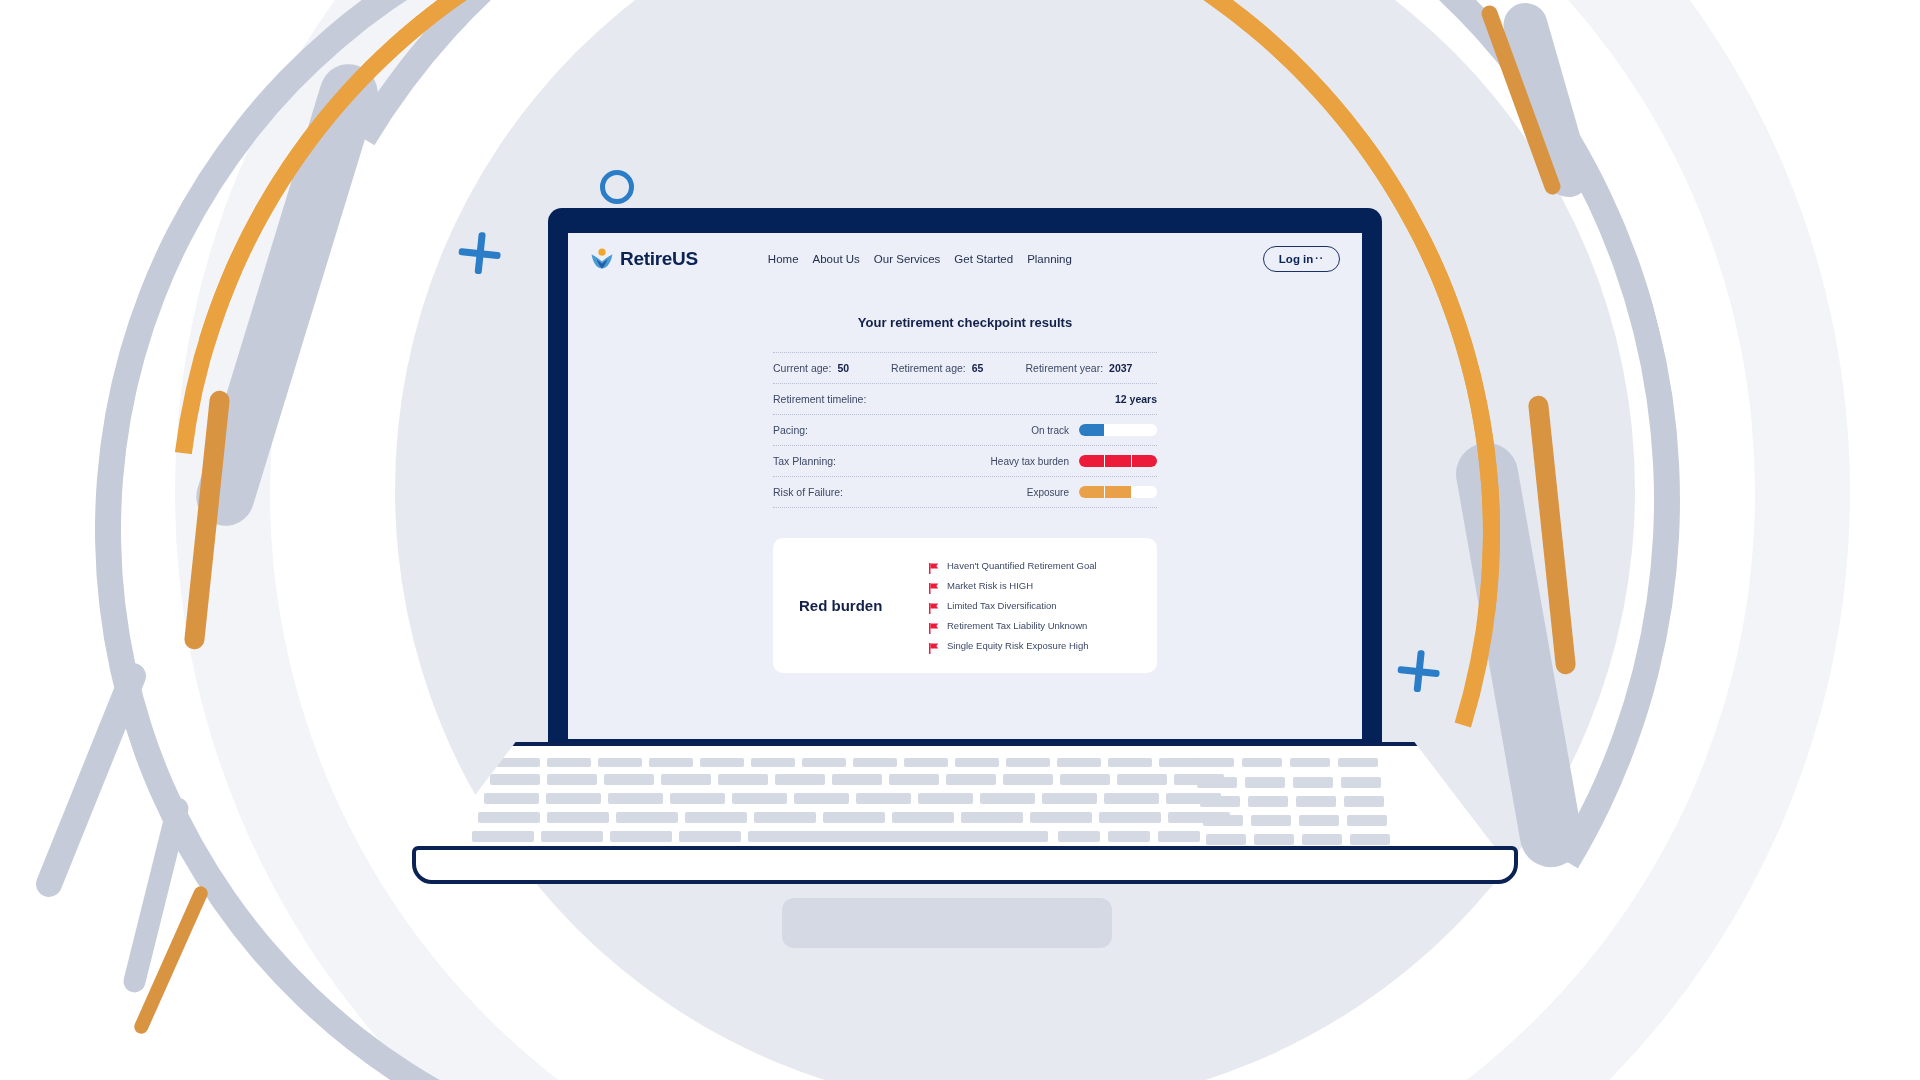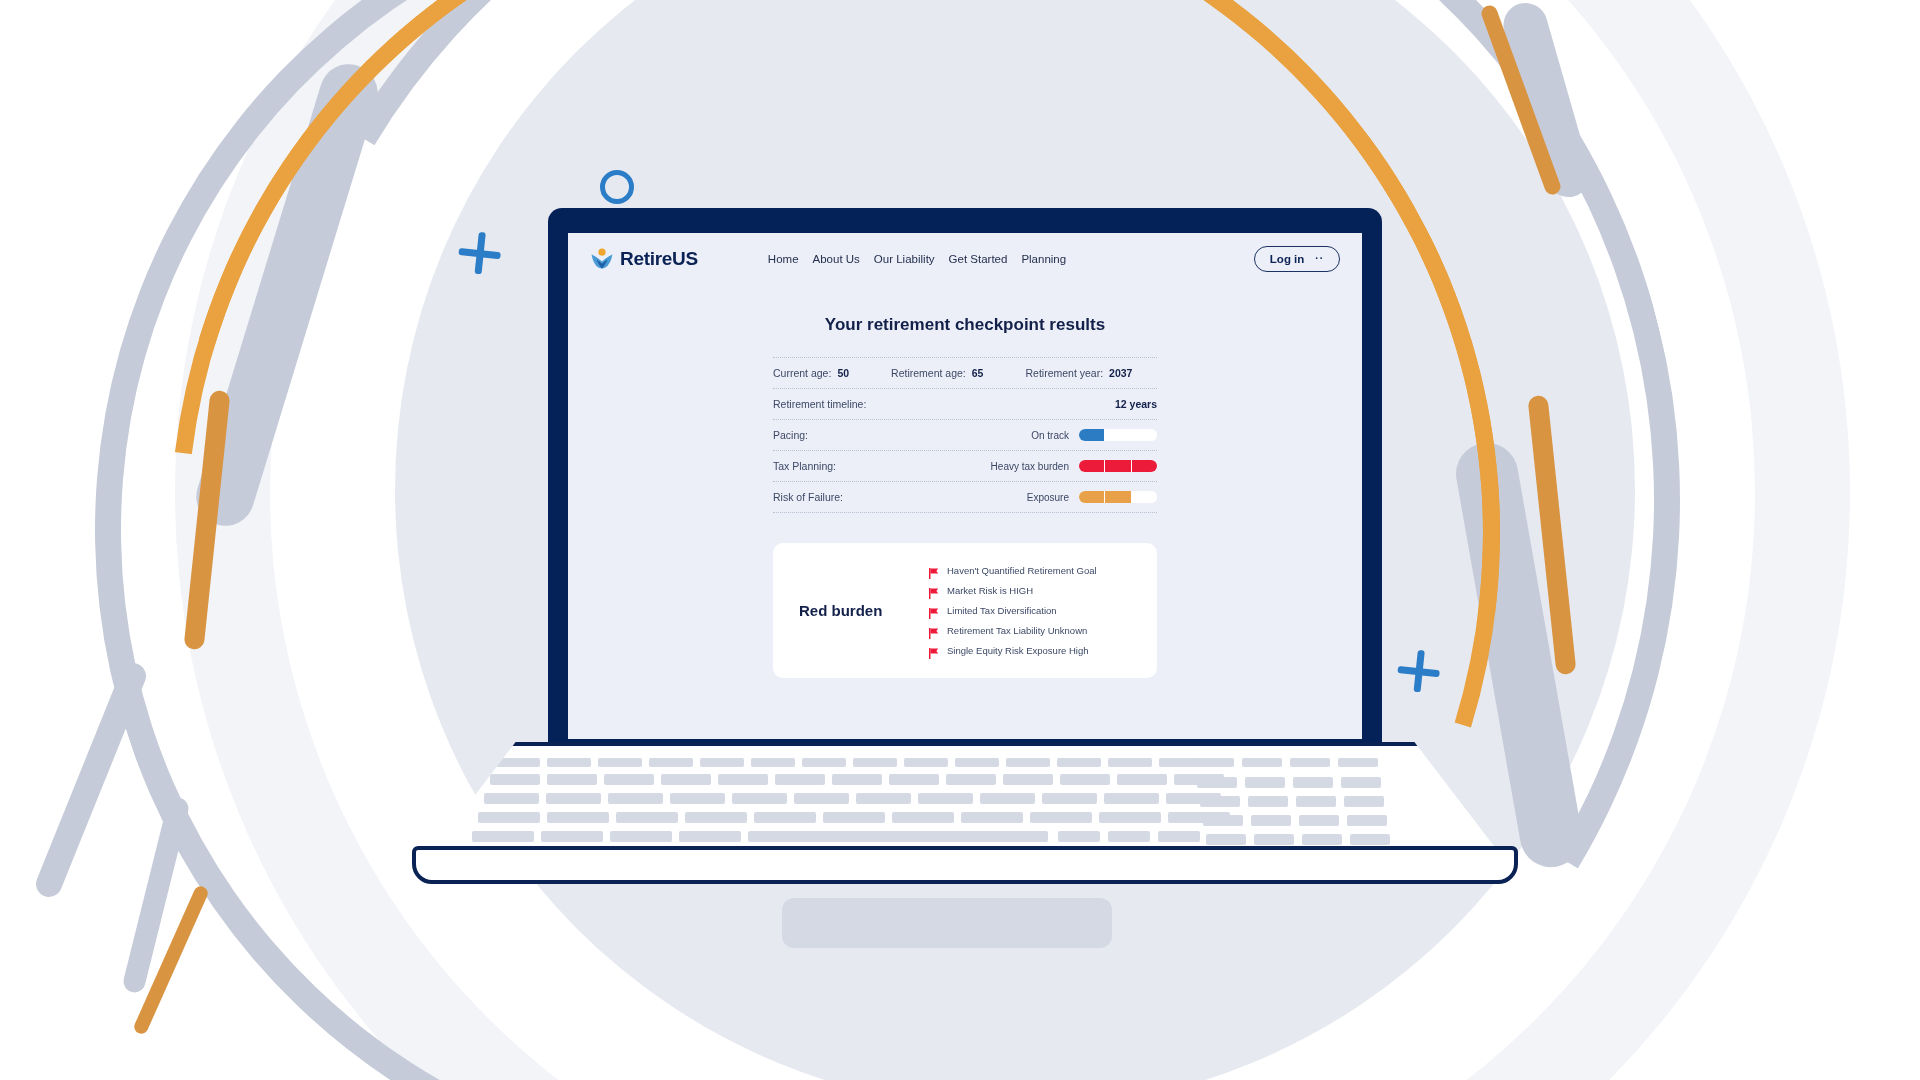--- a/index.html
+++ b/index.html
@@ -138,30 +138,30 @@
   .brand-mark { width:24px; height:22px; position:relative; }
   .brand-name {
     font-size:19px; font-weight:700; color:#0b2254; letter-spacing:-0.3px;
   }
   .nav-links { display:flex; gap:14px; margin-left:70px; }
   .nav-link {
     font-size:11.5px; color:#24304f; cursor:pointer; white-space:nowrap;
   }
   .login-btn {
     margin-left:auto;
-    display:flex; align-items:flex-start; gap:11px;
+    display:flex; align-items:flex-start; gap:2px;
     border:1.2px solid #1b3263; border-radius:16px;
     padding:6px 15px;
     font-size:11.5px; font-weight:700; color:#0b2254;
     background:transparent; cursor:pointer;
   }
   .dots { letter-spacing:1px; font-size:10px; color:#0b2254; }
 
   .page-title {
-    text-align:center; font-size:17px; font-weight:700; color:#13204a;
+    text-align:center; font-size:13px; font-weight:700; color:#13204a;
     margin-top:30px;
   }
 
   .panel { width:384px; margin:22px auto 0; }
   .row {
     display:flex; align-items:center;
     padding:9px 0;
     border-bottom:1px dotted #b9c0d2;
     font-size:10.5px; color:#3c4866;
   }
@@ -249,21 +249,21 @@
                 <path d="M1.6 6.5 C1.6 6.5 3.4 20 12 20.6 C20.6 20 22.4 6.5 22.4 6.5 C22.4 6.5 17 8.8 12 13.6 C7 8.8 1.6 6.5 1.6 6.5 Z" fill="#4a9ad6"></path>
                 <path d="M6.4 11.2 C8.2 15.6 10 18.6 12 20.4 C14 18.6 15.8 15.6 17.6 11.2 C15.4 12.6 13.5 14.2 12 15.8 C10.5 14.2 8.6 12.6 6.4 11.2 Z" fill="#1f5fa8"></path>
               </svg>
             </span>
             <span class="brand-name">RetireUS</span>
           </div>
 
           <div class="nav-links">
             <span class="nav-link">Home</span>
             <span class="nav-link">About Us</span>
-            <span class="nav-link">Our Liability</span>
+            <span class="nav-link">Our Services</span>
             <span class="nav-link">Get Started</span>
             <span class="nav-link">Planning</span>
           </div>
 
           <div class="login-btn">
             <span>Log in</span>
             <span class="dots">··</span>
           </div>
         </div>
 

